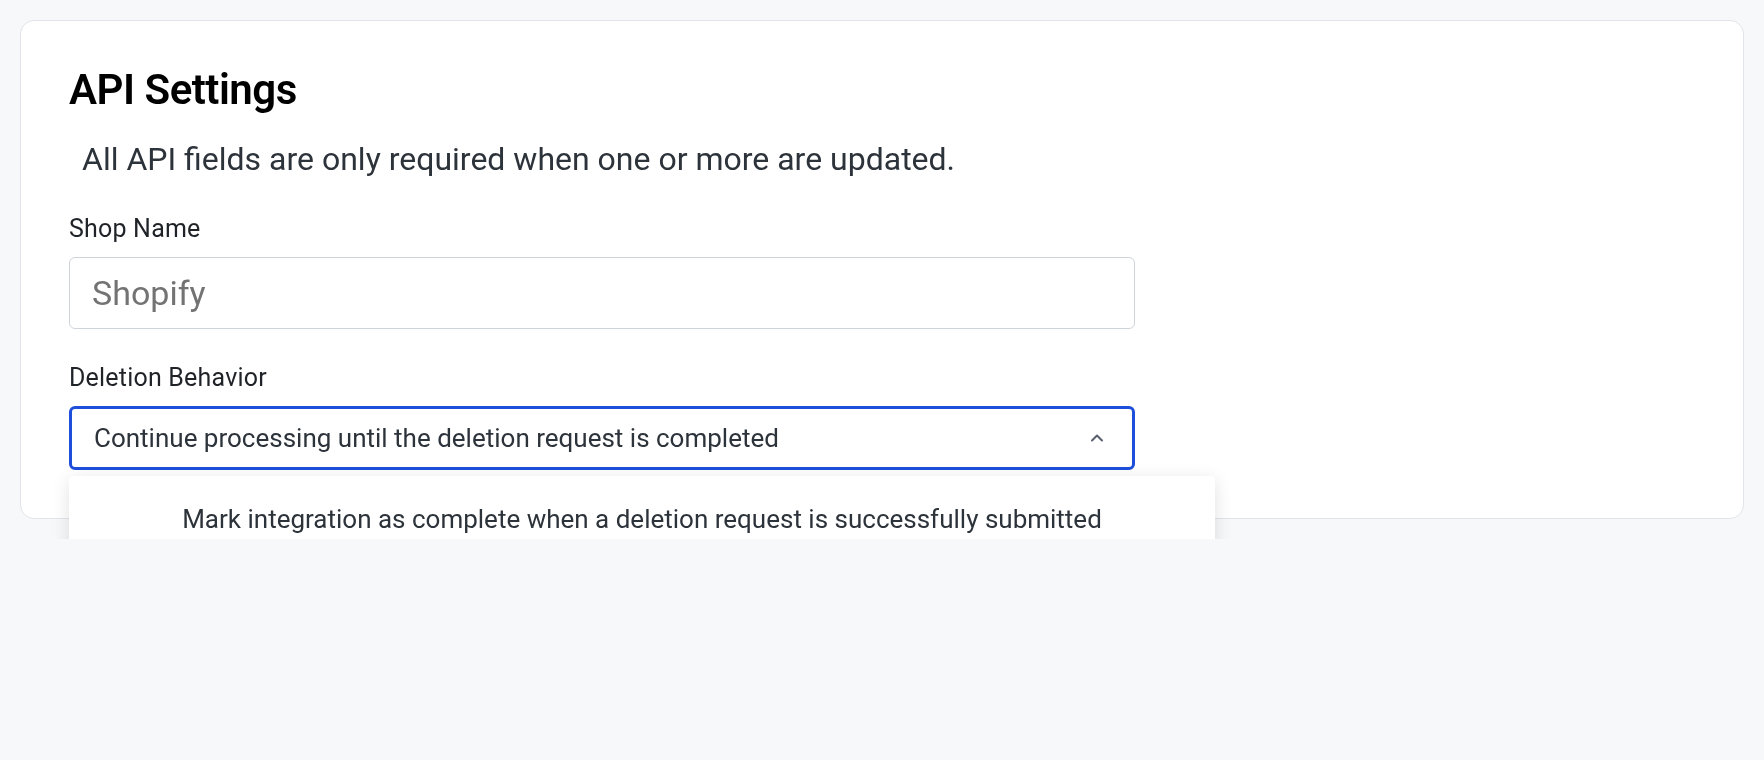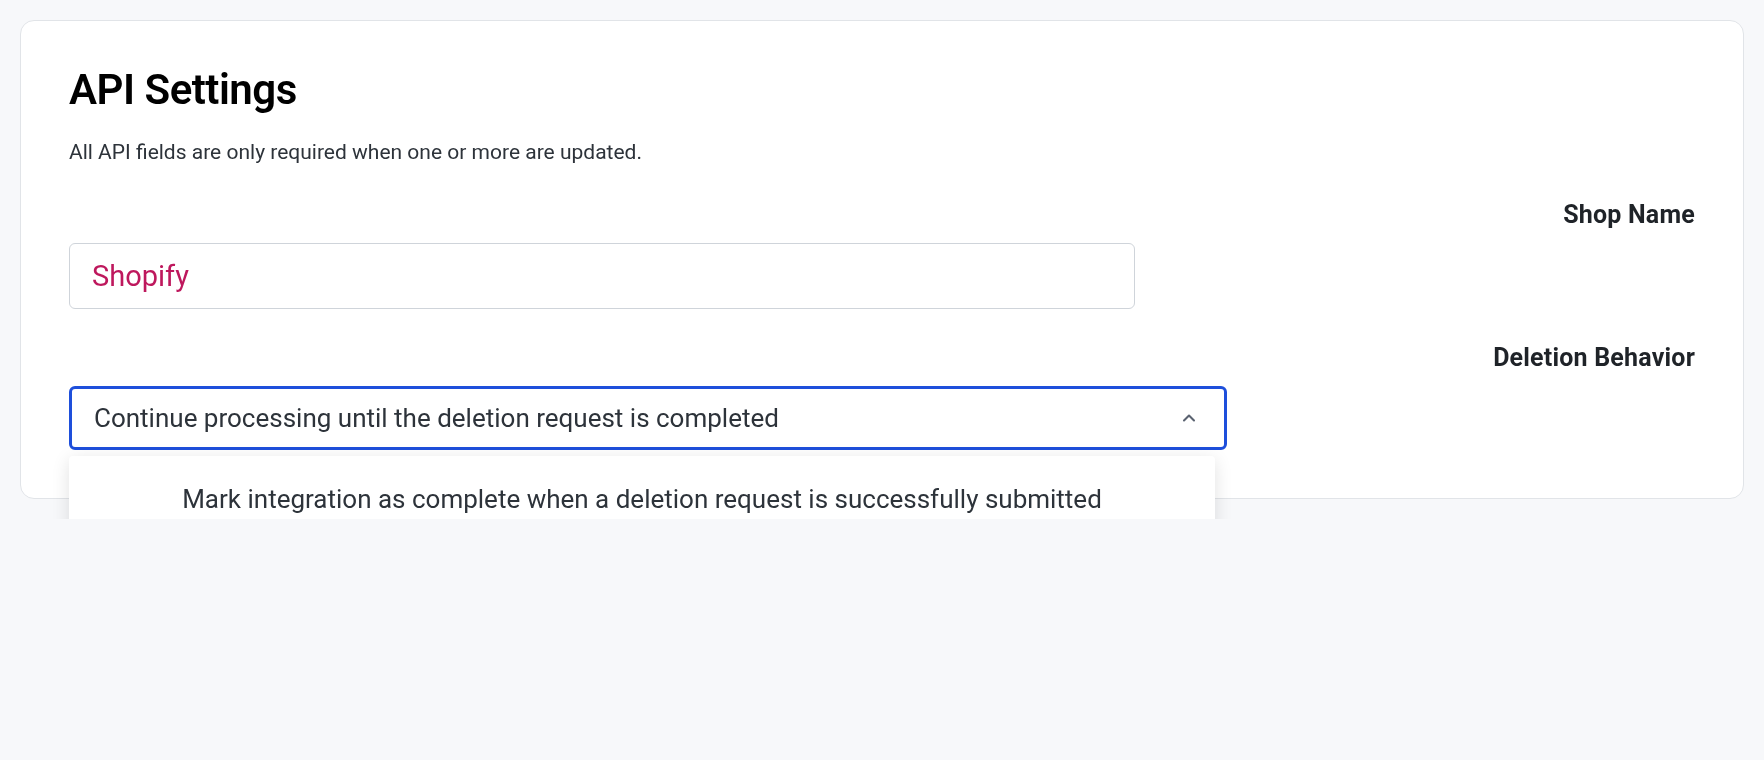--- a/index.html
+++ b/index.html
@@ -22,52 +22,52 @@
       position: relative;
     }
     .card-title {
       font-size: 42px;
       font-weight: 600;
       color: #000000;
       margin-bottom: 26px;
       letter-spacing: -0.5px;
     }
     .card-subtitle {
-      font-size: 21px;
+      font-size: 32px;
       color: #2d333a;
       margin-bottom: 36px;
       font-weight: 400;
+      margin-left: 13px;
     }
     .field {
       margin-bottom: 34px;
     }
     .field:last-child {
       margin-bottom: 0;
     }
     .field-label {
       font-size: 25px;
-      font-weight: 700;
+      font-weight: 400;
       color: #1f2328;
       margin-bottom: 14px;
       letter-spacing: 0.2px;
-      text-align: right;
     }
     .text-input {
       width: 1066px;
       border: 1px solid #cfd4da;
       border-radius: 6px;
       padding: 15px 22px;
-      font-size: 29px;
-      color: #be185d;
+      font-size: 34px;
+      color: #737373;
       font-family: inherit;
       background: #ffffff;
     }
     .select-wrapper {
       position: relative;
-      width: 1158px;
+      width: 1066px;
     }
     .select-control {
       width: 100%;
       border: 3px solid #1e4fdb;
       border-radius: 6px;
       padding: 14px 50px 14px 22px;
       font-size: 26px;
       color: #2d333a;
       background: #ffffff;
       cursor: pointer;

